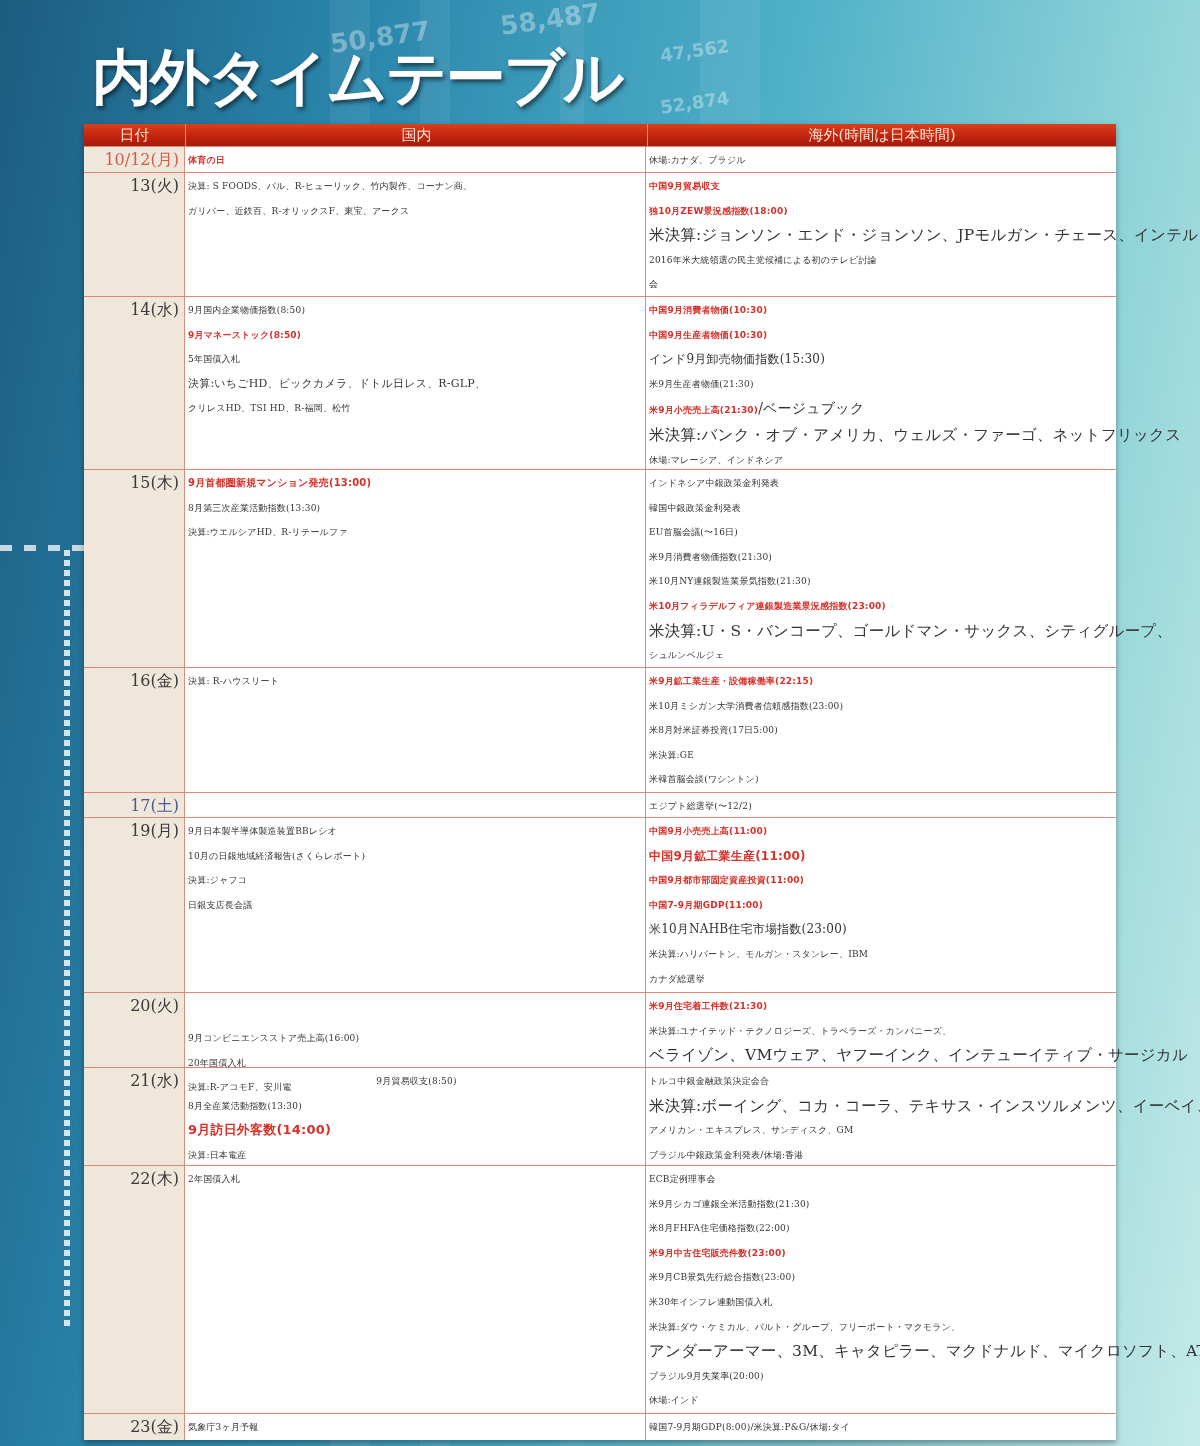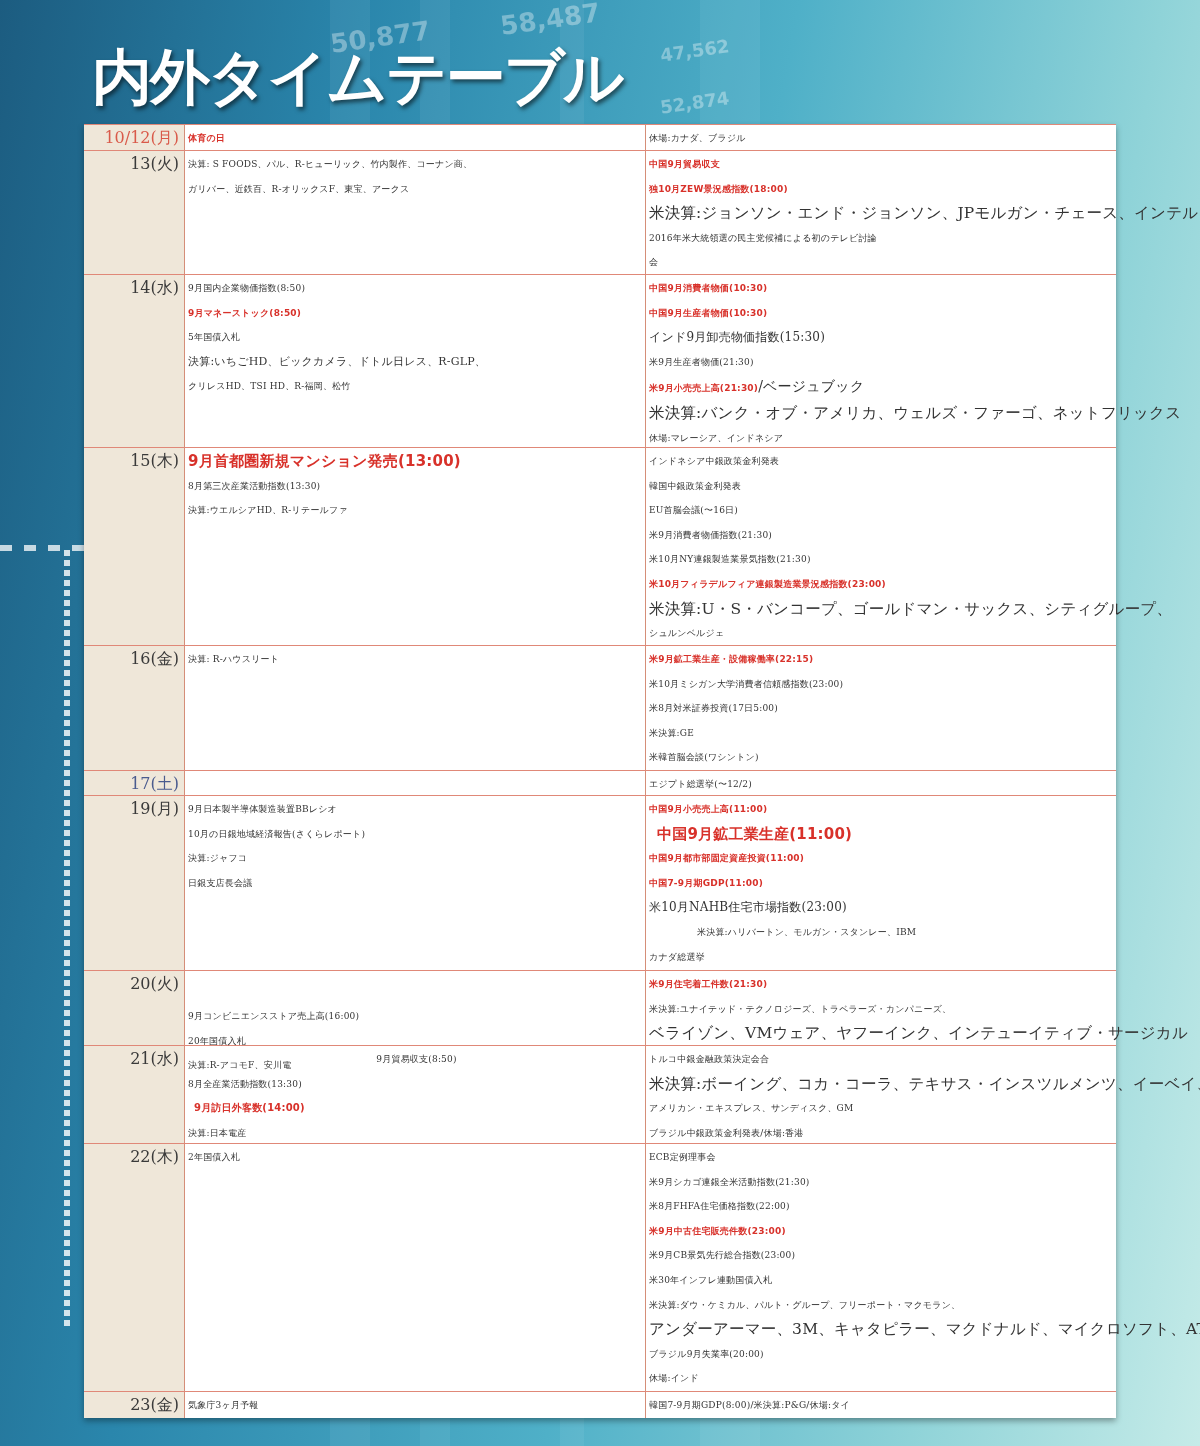--- a/index.html
+++ b/index.html
@@ -61,20 +61,25 @@
   <div class="num" style="left:500px;top:4px;">58,487</div>
   <div class="num" style="left:660px;top:40px;font-size:18px;">47,562</div>
   <div class="num" style="left:660px;top:92px;font-size:18px;">52,874</div>
   <div class="dash" style="left:0;top:545px;width:84px;"></div>
   <div class="vdots" style="left:64px;top:550px;height:780px;"></div>
 </div>
 
 <h1 class="title">内外タイムテーブル</h1>
 
 <div class="table">
+  <div class="hdr">
+    <div class="c-date">日付</div>
+    <div class="c-dom">国内</div>
+    <div class="c-ovs">海外(時間は日本時間)</div>
+  </div>
   <div id="rows">
       <div class="row" style="height: 25px;">
         <div class="c-date holiday">10/12(月)</div>
         <div class="c-dom">
           <div class="line red" style="font-size: 9px;">体育の日</div>
         </div>
         <div class="c-ovs">
           <div class="line" style="font-size: 9px;">休場:カナダ、ブラジル</div>
         </div>
       </div>
@@ -107,21 +112,21 @@
           <div class="line" style="font-size: 12px;">インド9月卸売物価指数(15:30)</div>
           <div class="line" style="font-size: 9px;">米9月生産者物価(21:30)</div>
           <div class="line red" style="font-size: 9px;"><span>米9月小売売上高(21:30)</span><span style="color: rgb(51, 51, 51); font-weight: normal; font-family: &quot;DejaVu Serif&quot;, serif; font-size: 14px;">/ベージュブック</span></div>
           <div class="line" style="font-size: 15.5px;">米決算:バンク・オブ・アメリカ、ウェルズ・ファーゴ、ネットフリックス</div>
           <div class="line" style="font-size: 9px;">休場:マレーシア、インドネシア</div>
         </div>
       </div>
       <div class="row" style="height: 197px;">
         <div class="c-date">15(木)</div>
         <div class="c-dom">
-          <div class="line red" style="font-size: 15px;">9月首都圏新規マンション発売(13:00)</div>
+          <div class="line red" style="font-size: 10px;">9月首都圏新規マンション発売(13:00)</div>
           <div class="line" style="font-size: 9px;">8月第三次産業活動指数(13:30)</div>
           <div class="line" style="font-size: 9px;">決算:ウエルシアHD、R-リテールファ</div>
         </div>
         <div class="c-ovs">
           <div class="line" style="font-size: 9px;">インドネシア中銀政策金利発表</div>
           <div class="line" style="font-size: 9px;">韓国中銀政策金利発表</div>
           <div class="line" style="font-size: 9px;">EU首脳会議(〜16日)</div>
           <div class="line" style="font-size: 9px;">米9月消費者物価指数(21:30)</div>
           <div class="line" style="font-size: 9px;">米10月NY連銀製造業景気指数(21:30)</div>
           <div class="line red" style="font-size: 9px;">米10月フィラデルフィア連銀製造業景況感指数(23:00)</div>
@@ -152,25 +157,25 @@
       <div class="row" style="height: 174px;">
         <div class="c-date">19(月)</div>
         <div class="c-dom">
           <div class="line" style="font-size: 9px;">9月日本製半導体製造装置BBレシオ</div>
           <div class="line" style="font-size: 9px;">10月の日銀地域経済報告(さくらレポート)</div>
           <div class="line" style="font-size: 9px;">決算:ジャフコ</div>
           <div class="line" style="font-size: 9px;">日銀支店長会議</div>
         </div>
         <div class="c-ovs">
           <div class="line red" style="font-size: 9px;">中国9月小売売上高(11:00)</div>
-          <div class="line red" style="font-size: 15px; margin-left: 8px;">中国9月鉱工業生産(11:00)</div>
+          <div class="line red" style="font-size: 12px;">中国9月鉱工業生産(11:00)</div>
           <div class="line red" style="font-size: 9px;">中国9月都市部固定資産投資(11:00)</div>
           <div class="line red" style="font-size: 9px;">中国7-9月期GDP(11:00)</div>
           <div class="line" style="font-size: 12px;">米10月NAHB住宅市場指数(23:00)</div>
-          <div class="line" style="font-size: 9px; margin-left: 48px;">米決算:ハリバートン、モルガン・スタンレー、IBM</div>
+          <div class="line" style="font-size: 9px;">米決算:ハリバートン、モルガン・スタンレー、IBM</div>
           <div class="line" style="font-size: 9px;">カナダ総選挙</div>
         </div>
       </div>
       <div class="row" style="height: 74px;">
         <div class="c-date">20(火)</div>
         <div class="c-dom">
           <div class="line" style="font-size: 9px; margin-top: 32px;">9月コンビニエンスストア売上高(16:00)</div>
           <div class="line" style="font-size: 9px;">20年国債入札</div>
           <div class="line" style="font-size: 9px;">決算:R-アコモF、安川電</div>
         </div>
@@ -178,21 +183,21 @@
           <div class="line red" style="font-size: 9px;">米9月住宅着工件数(21:30)</div>
           <div class="line" style="font-size: 9px;">米決算:ユナイテッド・テクノロジーズ、トラベラーズ・カンパニーズ、</div>
           <div class="line" style="font-size: 15.5px;">ベライゾン、VMウェア、ヤフーインク、インテューイティブ・サージカル</div>
         </div>
       </div>
       <div class="row" style="height: 97px;">
         <div class="c-date">21(水)</div>
         <div class="c-dom">
           <div class="line" style="font-size: 9px; text-align: center;">9月貿易収支(8:50)</div>
           <div class="line" style="font-size: 9px;">8月全産業活動指数(13:30)</div>
-          <div class="line red" style="font-size: 10px; margin-left: 6px;">9月訪日外客数(14:00)</div>
+          <div class="line red" style="font-size: 13px;">9月訪日外客数(14:00)</div>
           <div class="line" style="font-size: 9px;">決算:日本電産</div>
         </div>
         <div class="c-ovs">
           <div class="line" style="font-size: 9px;">トルコ中銀金融政策決定会合</div>
           <div class="line" style="font-size: 15.5px;">米決算:ボーイング、コカ・コーラ、テキサス・インスツルメンツ、イーベイ、</div>
           <div class="line" style="font-size: 9px;">アメリカン・エキスプレス、サンディスク、GM</div>
           <div class="line" style="font-size: 9px;">ブラジル中銀政策金利発表/休場:香港</div>
         </div>
       </div>
       <div class="row" style="height: 247px;">

